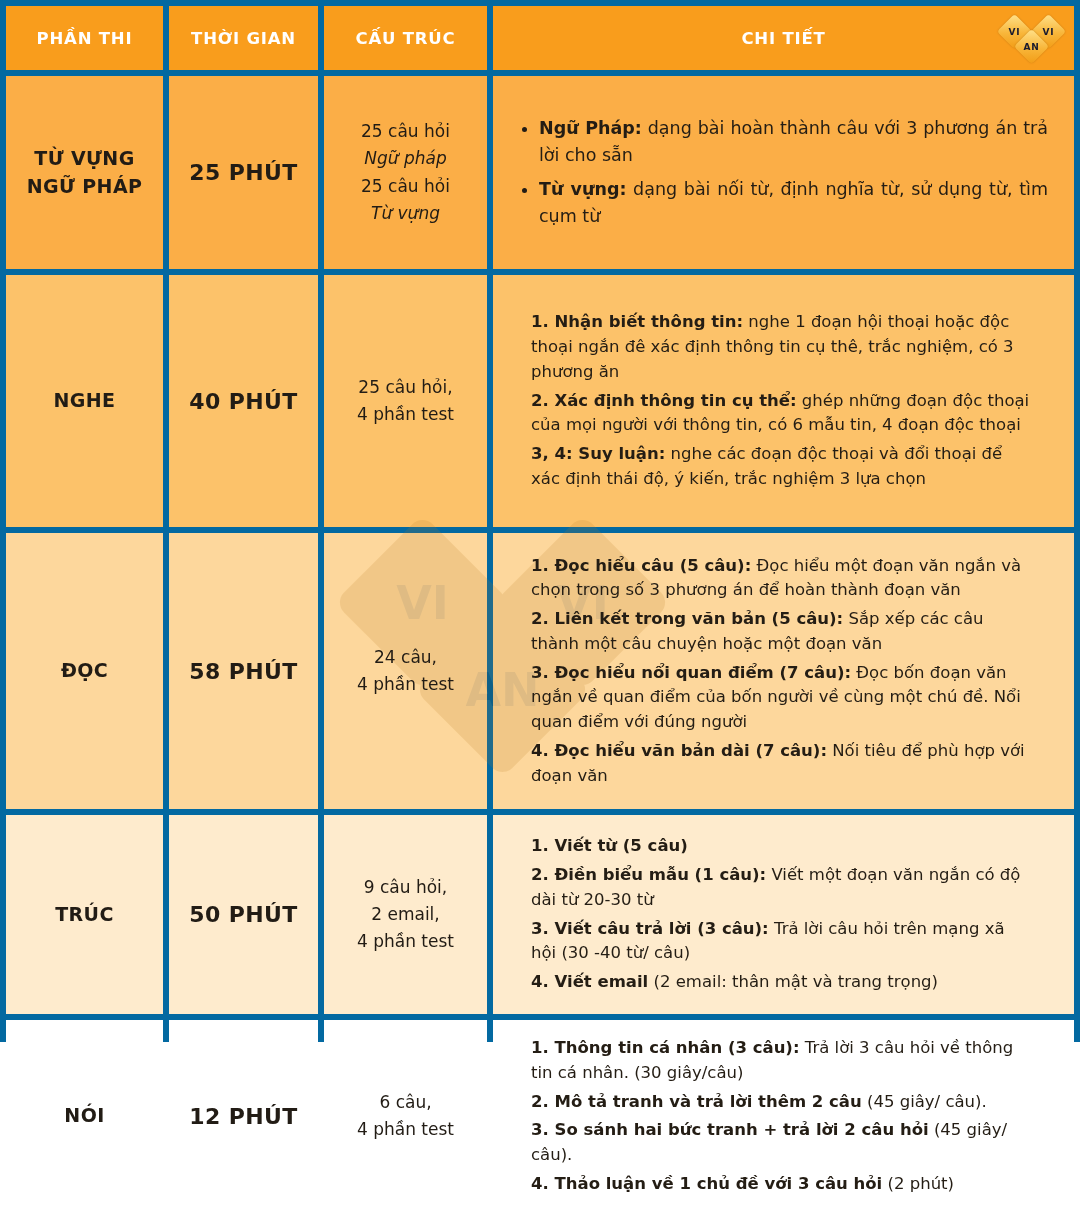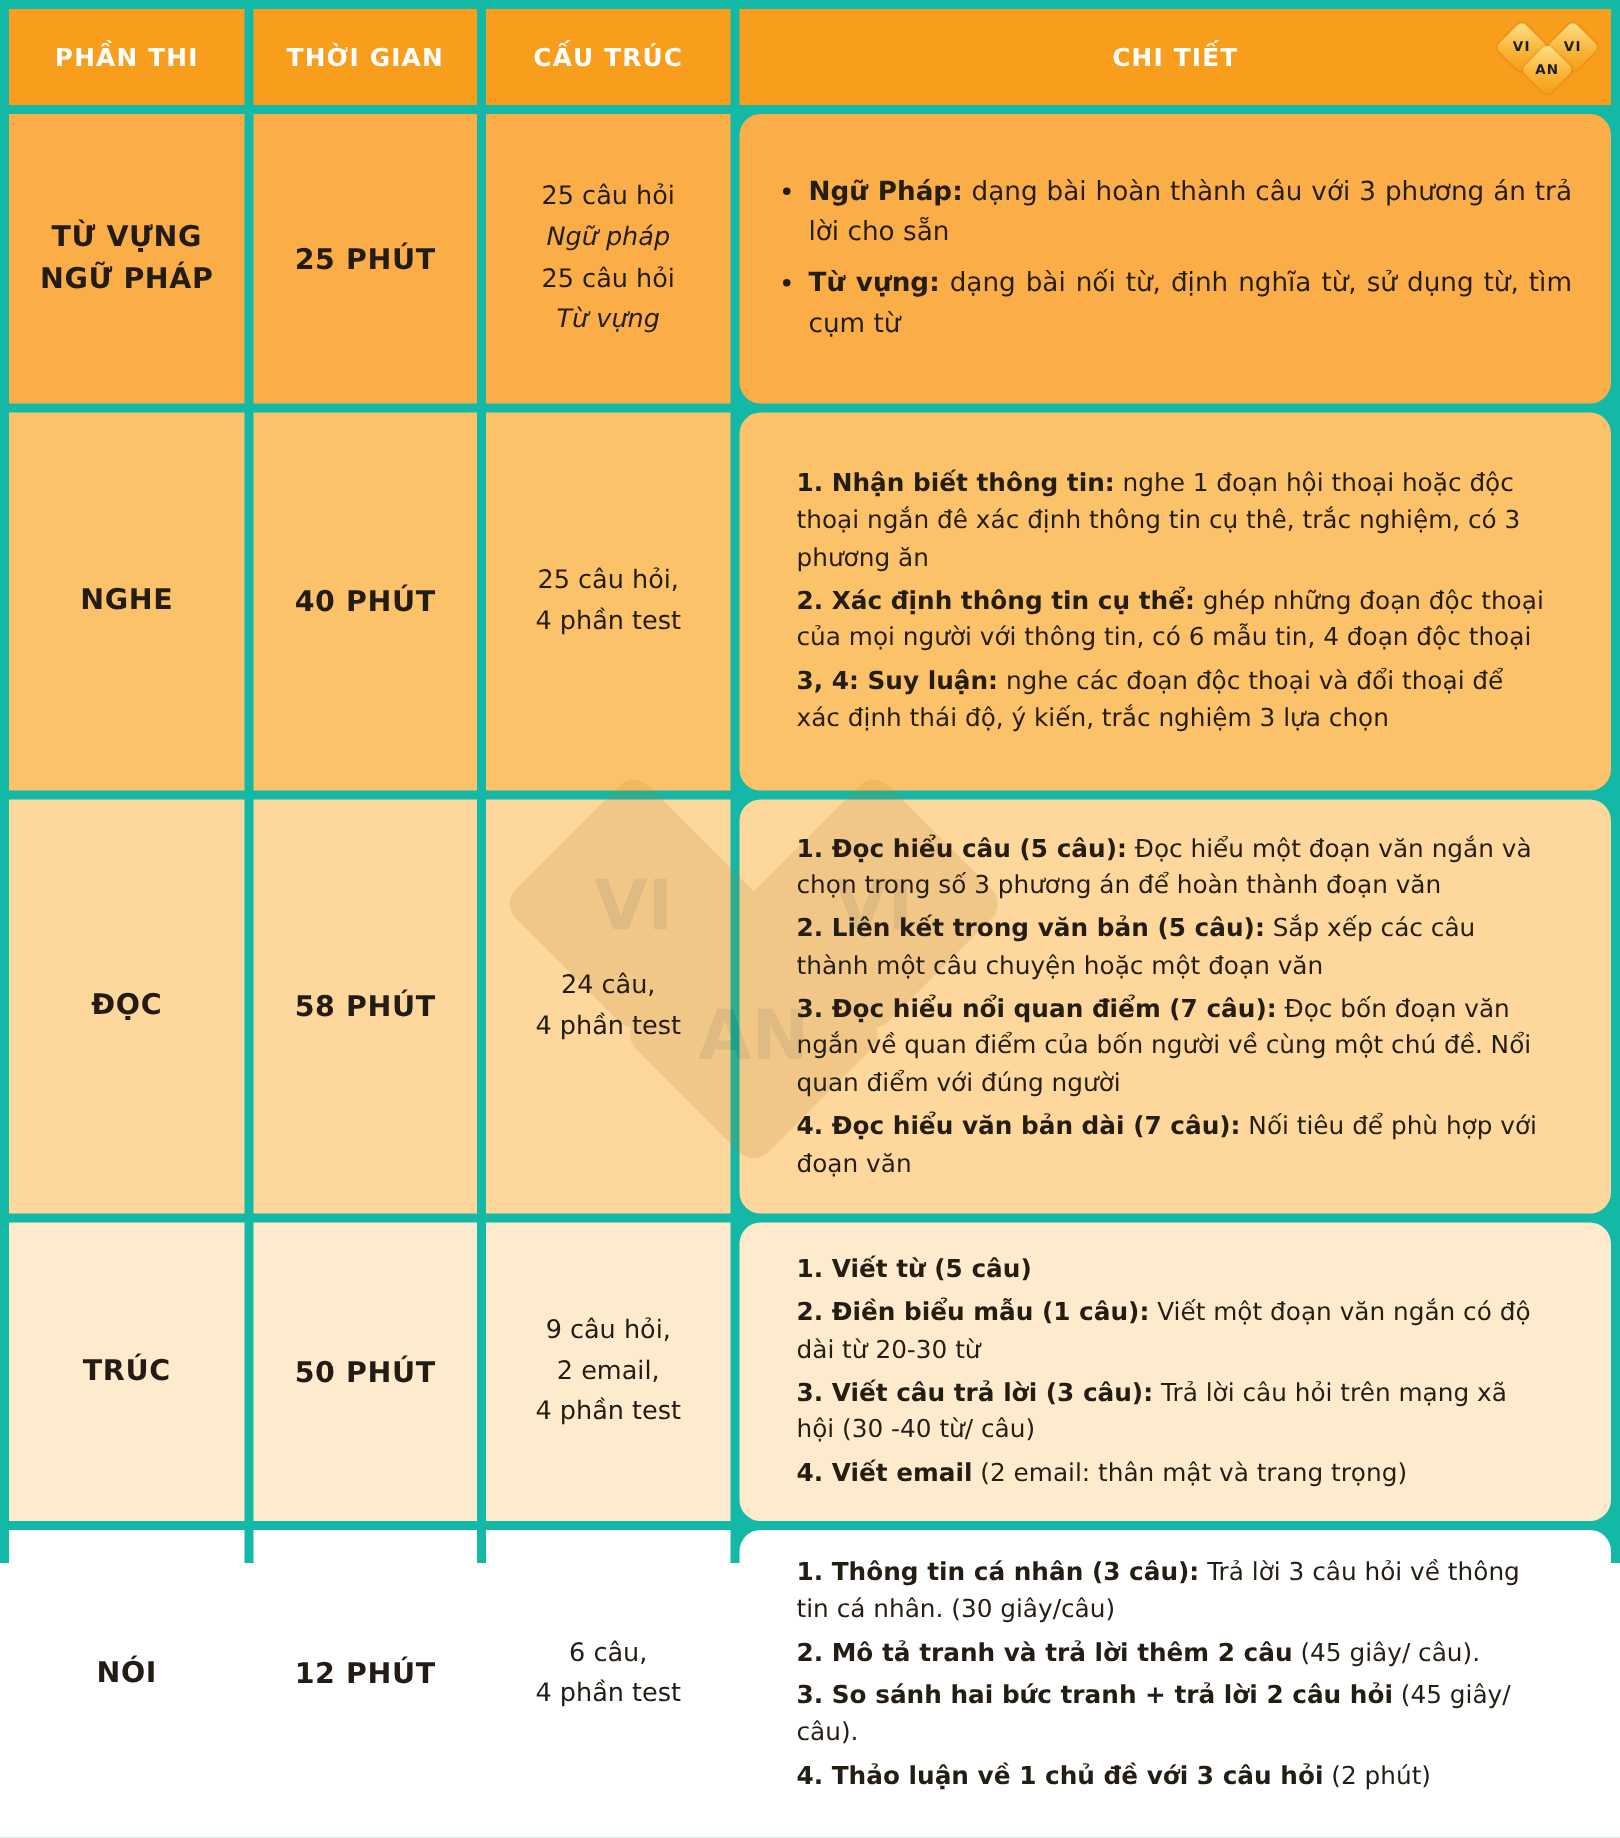--- a/index.html
+++ b/index.html
@@ -3,36 +3,36 @@
 <meta charset="utf-8">
 <style>
   html,body{margin:0;padding:0;background:#ffffff;}
   body{width:1080px;height:1225px;font-family:"DejaVu Sans",sans-serif;}
   .table{
     position:relative;
     width:1080px;height:1042px;box-sizing:border-box;
     display:grid;
     grid-template-columns:157px 149px 163px 1fr;
     grid-template-rows:64px 193px 252px 276px 199px 1fr;
-    gap:6px;padding:6px;background:#14b8a6;
+    gap:6px;padding:6px;background:#0369a1;
   }
   .cell{display:flex;align-items:center;justify-content:center;flex-direction:column;box-sizing:border-box;}
   .cell>*{position:relative;z-index:2;}
   .hdr{background:#f99d1c;color:#ffffff;font-weight:bold;font-size:16.5px;letter-spacing:.8px;}
   .hdr-detail{position:relative;}
   .bg0{background:#fbae47;}
   .bg1{background:#fcc26a;}
   .bg2{background:#fdd79c;}
   .bg3{background:#feebcd;}
   .bg4{background:#ffffff;}
   .section{font-weight:bold;font-size:19px;color:#221c15;letter-spacing:.4px;line-height:1.45;text-align:center;}
-  .time{font-weight:bold;font-size:19px;color:#221c15;letter-spacing:.4px;}
+  .time{font-weight:bold;font-size:22px;color:#221c15;letter-spacing:.4px;}
   .struct{font-weight:normal;font-size:17px;color:#221c15;line-height:1.6;text-align:center;}
   .struct .it{font-style:italic;}
-  .detail{align-items:flex-start;justify-content:center;padding:14px 26px 14px 22px;color:#241d14;font-size:16.5px;line-height:1.5;border-radius:14px;}
+  .detail{align-items:flex-start;justify-content:center;padding:14px 26px 14px 22px;color:#241d14;font-size:16.5px;line-height:1.5;}
   .detail .ditem{margin:2px 16px;}
   .detail b{font-weight:bold;}
   .bullets{list-style:disc;margin:0;padding-left:24px;text-align:justify;font-size:17.5px;line-height:1.55;}
   .bullets li{margin:6px 0;}
   .bullets li::marker{color:#221c15;}
   
   .logo{position:absolute;right:12px;top:8px;width:62px;height:48px;z-index:3;}
   .dmd{position:absolute;width:25px;height:25px;transform:rotate(45deg);
        background:linear-gradient(135deg,#ffe28c 0%,#f8b63a 55%,#f29c15 100%);
        border-radius:4px;box-shadow:0 0 2px rgba(120,70,0,.4);}

